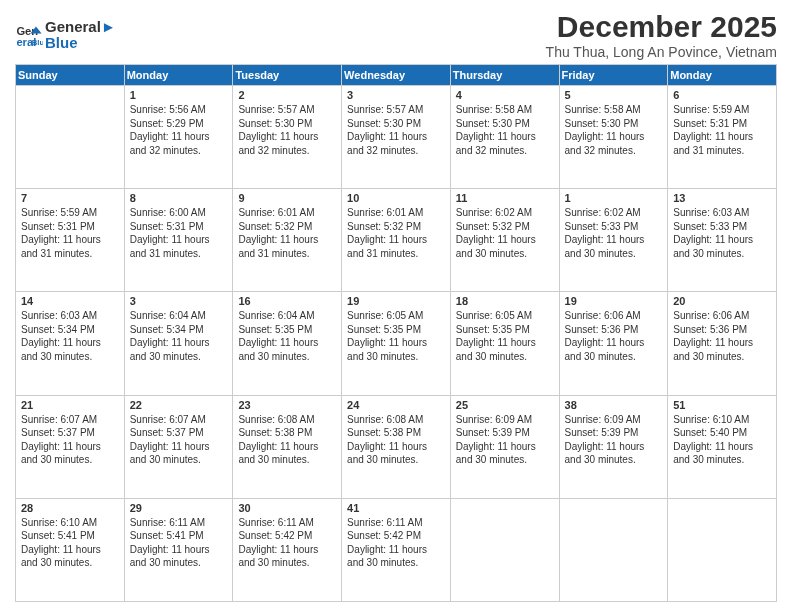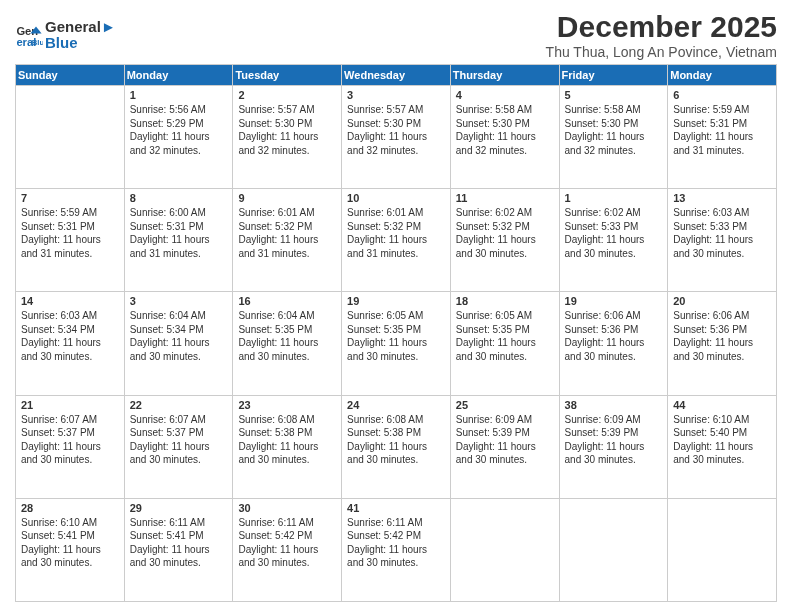--- a/index.html
+++ b/index.html
@@ -232,21 +232,21 @@
           </td>
           <td>
             <span class="day-num">25</span>
             <div class="cell-text">Sunrise: 6:09 AM<br>Sunset: 5:39 PM<br>Daylight: 11 hours and 30 minutes.</div>
           </td>
           <td>
             <span class="day-num">38</span>
             <div class="cell-text">Sunrise: 6:09 AM<br>Sunset: 5:39 PM<br>Daylight: 11 hours and 30 minutes.</div>
           </td>
           <td>
-            <span class="day-num">44</span>
+            <span class="day-num">51</span>
             <div class="cell-text">Sunrise: 6:10 AM<br>Sunset: 5:40 PM<br>Daylight: 11 hours and 30 minutes.</div>
           </td>
         </tr>
         <tr class="week-row">
           <td>
             <span class="day-num">28</span>
             <div class="cell-text">Sunrise: 6:10 AM<br>Sunset: 5:41 PM<br>Daylight: 11 hours and 30 minutes.</div>
           </td>
           <td>
             <span class="day-num">29</span>

